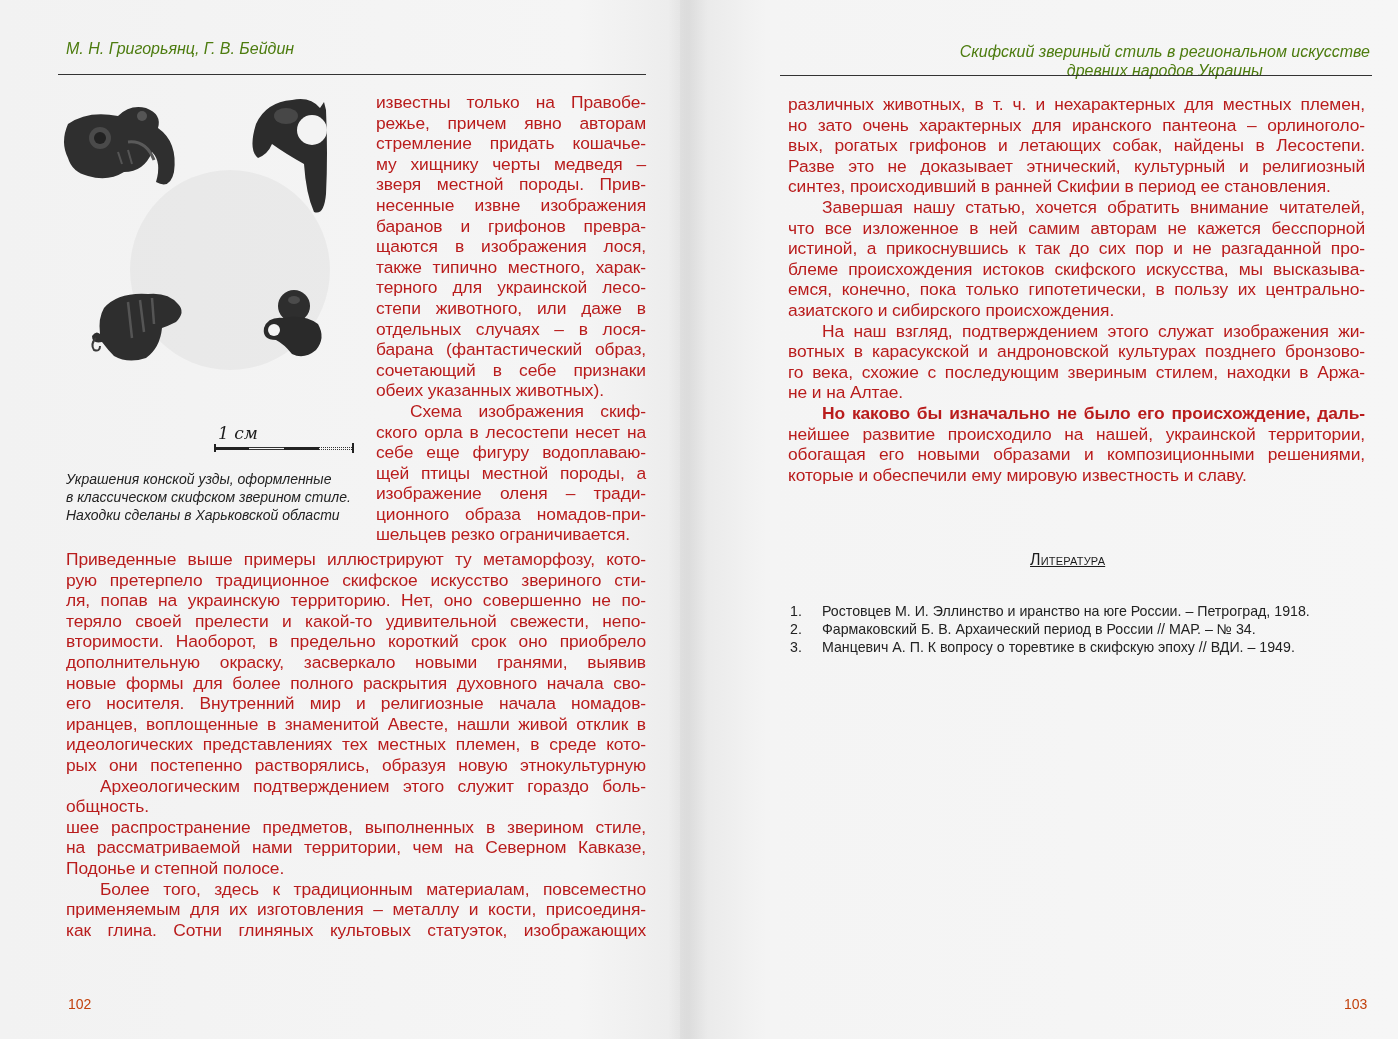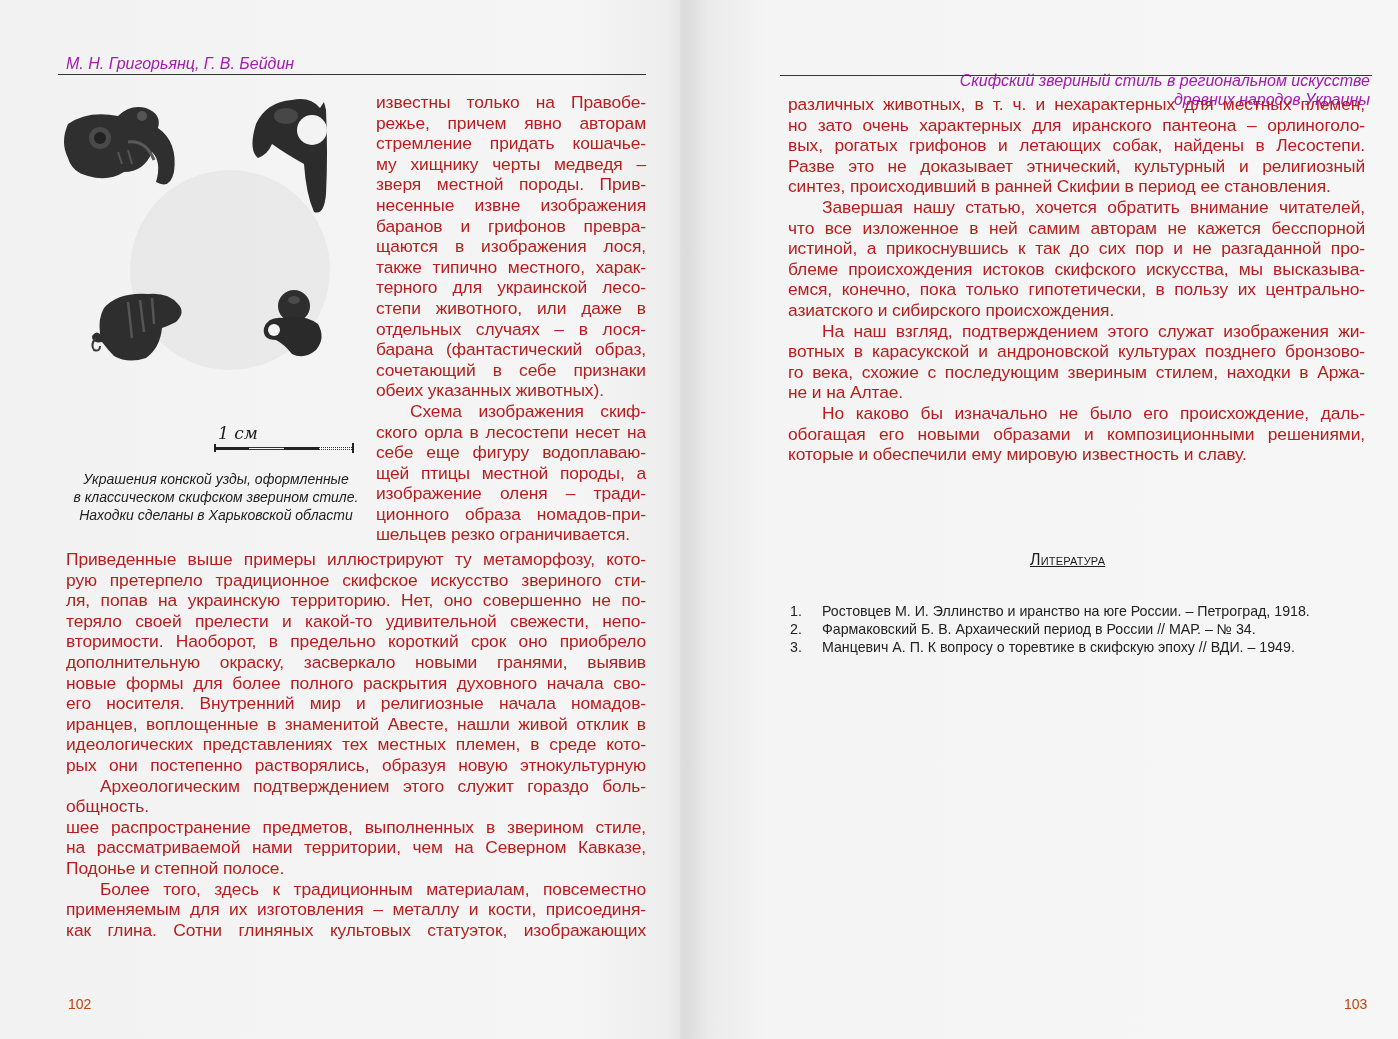--- a/index.html
+++ b/index.html
@@ -14,41 +14,41 @@
     position: absolute; top: 0; height: 1039px;
     background: #f3f3f3;
   }
   .page-left { left: 0; width: 680px; background: linear-gradient(to right, #f2f2f2 0%, #f5f5f5 85%, #ececec 100%); }
   .page-right { left: 680px; width: 718px; background: linear-gradient(to right, #e6e6e6 0%, #f4f4f4 12%, #f6f6f6 100%); }
   .gutter {
     position: absolute; left: 668px; top: 0; width: 40px; height: 1039px;
     background: linear-gradient(to right, rgba(0,0,0,0) 0%, rgba(0,0,0,0.05) 50%, rgba(0,0,0,0) 100%);
   }
   .running-head {
-    position: absolute; font-style: italic; font-size: 16px; color: #a21caf; margin-top: 15px;
+    position: absolute; font-style: italic; font-size: 16px; color: #4d7c0f;
   }
   .rh-left { left: 66px; top: 40px; }
-  .rh-right { right: 28px; top: 56px; text-align: right; line-height: 19px; }
+  .rh-right { right: 28px; top: 42px; text-align: center; line-height: 19px; }
   .rule {
     position: absolute; height: 0; border-top: 1.5px solid #333;
   }
   .rule-left { left: 58px; top: 74px; width: 588px; }
   .rule-right { left: 780px; top: 75px; width: 592px; }
 
   .figure {
     position: absolute; left: 58px; top: 88px; width: 300px; height: 330px;
   }
   .fig-item { position: absolute; }
   .scalebar { position: absolute; left: 214px; top: 425px; width: 142px; height: 30px; }
   .scale-label { position: absolute; left: 4px; top: -2px; font-style: italic; font-size: 17px; font-family: "DejaVu Serif", serif; }
   .scale-line { position: absolute; left: 0; top: 22px; width: 140px; height: 3px; }
   .seg { position: absolute; top: 0; height: 3px; }
   .caption {
     position: absolute; left: 66px; top: 470px; width: 300px;
-    font-style: italic; font-size: 14px; line-height: 18px; color: #222; text-align: center;
+    font-style: italic; font-size: 14px; line-height: 18px; color: #222;
   }
 
   .body-text {
     position: absolute; font-size: 17.4px; line-height: 20.6px; text-align: justify;
     color: #b91c1c; letter-spacing: -0.1px;
   }
   .line { display: block; text-align: justify; text-align-last: justify; white-space: nowrap; }
   .line.last { text-align-last: left; }
   .col-narrow { left: 376px; top: 92px; width: 270px; }
   .col-left { left: 66px; top: 549px; width: 580px; }
@@ -192,21 +192,22 @@
     <span class="line" style="padding-left: 34px;">Завершая нашу статью, хочется обратить внимание читателей,</span>
     <span class="line">что все изложенное в ней самим авторам не кажется бесспорной</span>
     <span class="line">истиной, а прикоснувшись к так до сих пор и не разгаданной про-</span>
     <span class="line">блеме происхождения истоков скифского искусства, мы высказыва-</span>
     <span class="line">емся, конечно, пока только гипотетически, в пользу их центрально-</span>
     <span class="line last">азиатского и сибирского происхождения.</span>
     <span class="line" style="padding-left: 34px;">На наш взгляд, подтверждением этого служат изображения жи-</span>
     <span class="line">вотных в карасукской и андроновской культурах позднего бронзово-</span>
     <span class="line">го века, схожие с последующим звериным стилем, находки в Аржа-</span>
     <span class="line last">не и на Алтае.</span>
-    <span class="line" style="padding-left: 34px;">Но каково бы изначально не было его происхождение, даль-</span>
+    <span class="line" style="padding-left: 34px; font-weight: bold;">Но каково бы изначально не было его происхождение, даль-</span>
+    <span class="line">нейшее развитие происходило на нашей, украинской территории,</span>
     <span class="line">обогащая его новыми образами и композиционными решениями,</span>
     <span class="line last">которые и обеспечили ему мировую известность и славу.</span>
   </div>
 
 <div class="lit-title" style="font-variant: small-caps; text-decoration: underline;">Литература</div>
 
 <div class="refs">
   <div class="ref">
     <span class="ref-num">1.</span>
     <span>Ростовцев М. И. Эллинство и иранство на юге России. – Петроград, 1918.</span>

